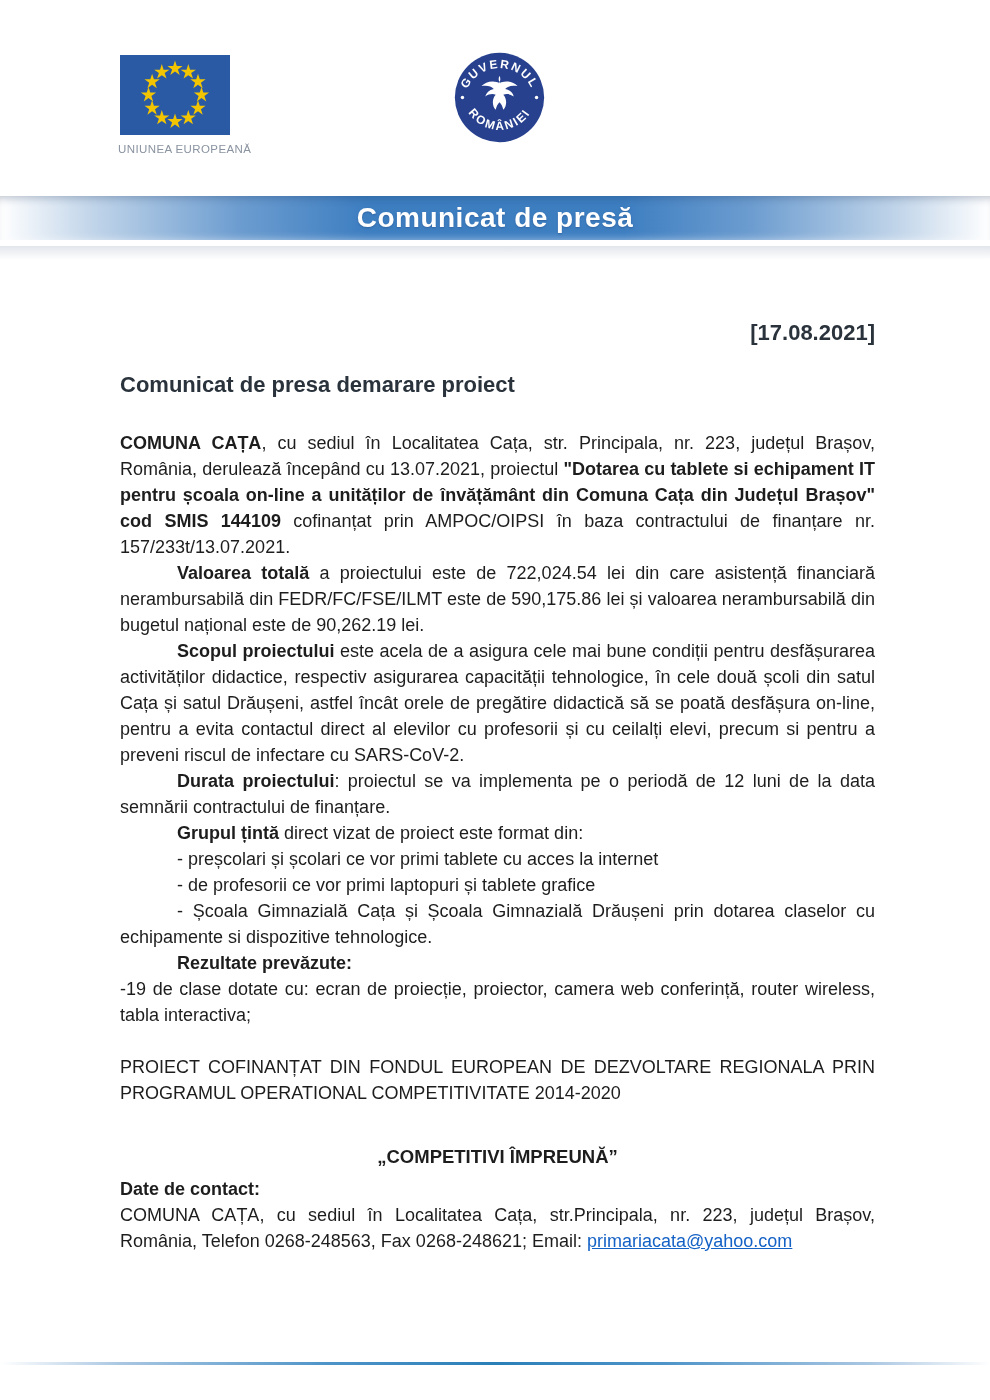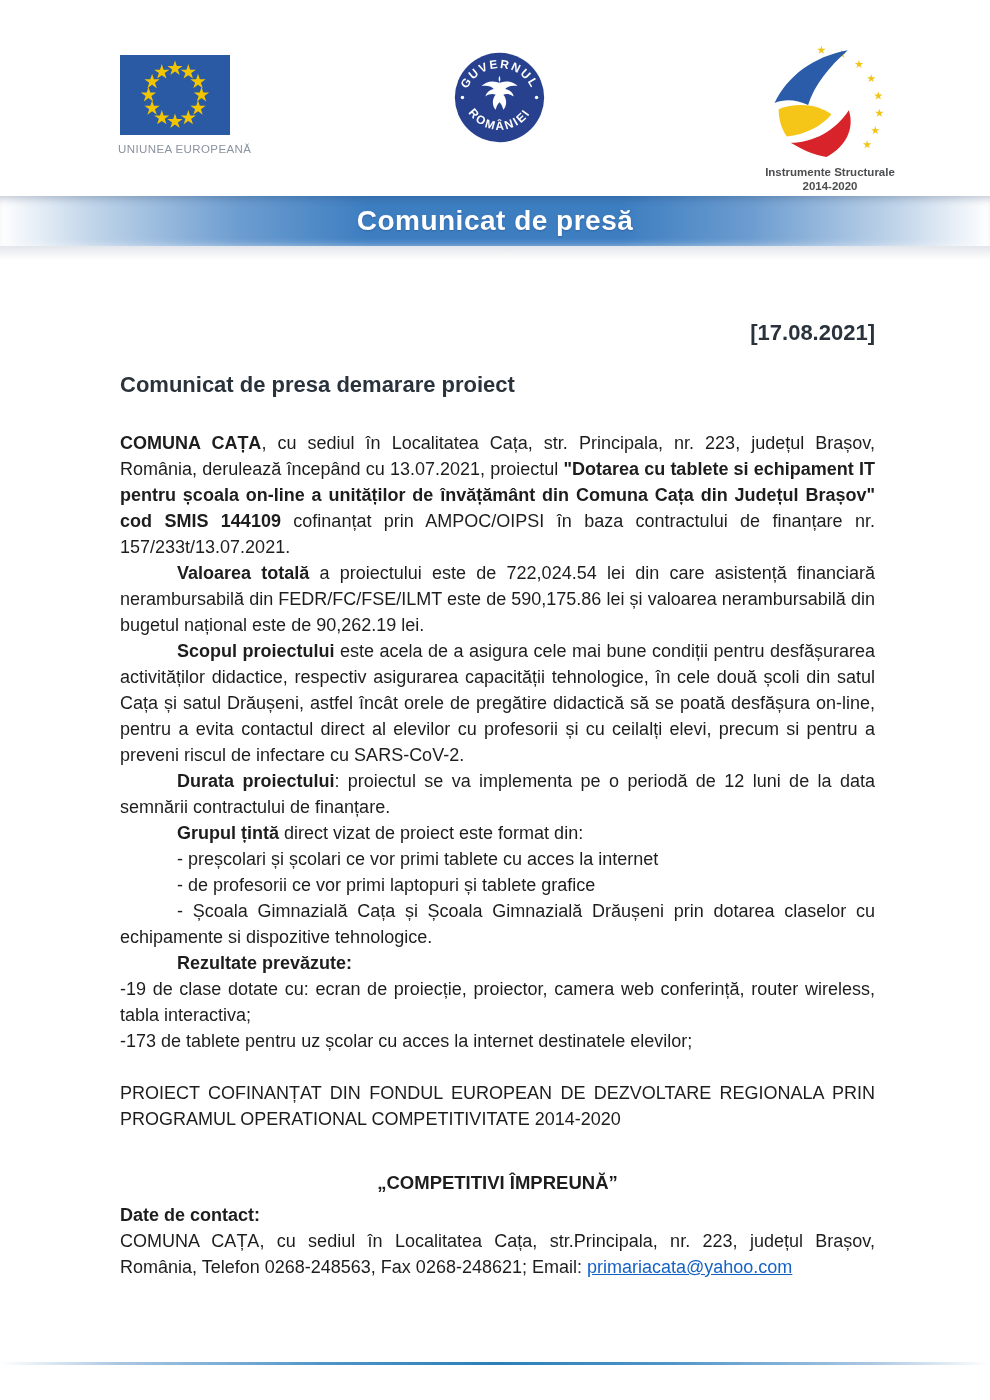--- a/index.html
+++ b/index.html
@@ -7,21 +7,21 @@
         font-family:"Liberation Sans",sans-serif;color:#1d1d1d;}
 
   
   .eu-logo{position:absolute;left:118px;top:55px;width:114px;text-align:center;}
   .eu-caption{margin-top:4px;font-size:11.5px;color:#8a93a0;letter-spacing:.4px;white-space:nowrap;}
   .gov-logo{position:absolute;left:452px;top:50px;}
   .structural-logo{position:absolute;left:752px;top:40px;width:156px;text-align:center;}
   .si-caption{font-size:11.5px;font-weight:bold;color:#4d4e50;line-height:14px;margin-top:1px;}
 
   
-  .banner{position:absolute;top:196px;left:0;width:990px;height:50px;
+  .banner{position:absolute;top:196px;left:0;width:990px;height:44px;
           display:flex;align-items:center;justify-content:center;
           background:linear-gradient(90deg,#ffffff 0%,#c3d6ea 9%,#6d9dd0 24%,#3d7ec1 37%,#3d7ec1 63%,#6d9dd0 76%,#c3d6ea 91%,#ffffff 100%);
           box-shadow:inset 0 7px 9px -5px rgba(20,40,80,.28), inset 0 -7px 9px -7px rgba(255,255,255,.55);}
   .banner-text{color:#ffffff;font-size:28px;font-weight:bold;letter-spacing:.5px;
                text-shadow:0 1px 2px rgba(25,55,105,.35);}
   .banner-shadow{position:absolute;top:246px;left:0;width:990px;height:14px;
                  background:linear-gradient(180deg,rgba(140,155,175,.25),rgba(255,255,255,0));}
 
   
   .content{position:absolute;left:120px;top:300px;width:755px;}
@@ -80,41 +80,20 @@
       </text>
       <text font-size="12.5" font-weight="bold" fill="#ffffff" letter-spacing="2" font-family="Liberation Sans, sans-serif">
         <textPath href="#arcBot" startOffset="50%" text-anchor="middle">ROMÂNIEI</textPath>
       </text>
       <circle cx="11" cy="50" r="1.8" fill="#ffffff"></circle>
       <circle cx="89" cy="50" r="1.8" fill="#ffffff"></circle>
       <path fill="#ffffff" d="M50,27 c-1.5,3 -1,6 1,8 l-3,-1 c-7,-2 -13,0 -17,4 c6,-1 10,0 13,3 c-5,1 -8,4 -9,8 c4,-3 8,-3 11,-2 c-2,2 -3,5 -3,8 c0,3 1,6 3,8 c1,-4 2,-6 4,-8 c2,2 3,4 4,8 c2,-2 3,-5 3,-8 c0,-3 -1,-6 -3,-8 c3,-1 7,-1 11,2 c-1,-4 -4,-7 -9,-8 c3,-3 7,-4 13,-3 c-4,-4 -10,-6 -17,-4 l-3,1 c2,-2 2.5,-5 1,-8 z"></path>
     </svg>
   </div>
 
-  <div class="structural-logo">
-    <svg width="150" height="120" viewBox="0 0 145 118">
-      <g fill="#f0c419">
-        <use href="#st" transform="translate(64,10) scale(4.4)"></use>
-        <use href="#st" transform="translate(84,14) scale(4.4)"></use>
-        <use href="#st" transform="translate(101,24) scale(4.4)"></use>
-        <use href="#st" transform="translate(113,38) scale(4.4)"></use>
-        <use href="#st" transform="translate(120,55) scale(4.4)"></use>
-        <use href="#st" transform="translate(121,72) scale(4.4)"></use>
-        <use href="#st" transform="translate(117,89) scale(4.4)"></use>
-        <use href="#st" transform="translate(109,103) scale(4.4)"></use>
-      </g>
-      <path fill="#2a5caa" d="M18,62 C30,36 56,16 90,10 C72,26 57,44 51,64 C39,58 27,58 18,62 Z"></path>
-      <path fill="#f5c518" d="M22,68 C40,61 60,63 74,73 C64,85 48,93 30,95 C24,86 22,77 22,68 Z"></path>
-      <path fill="#d8232a" d="M34,101 C56,101 78,89 91,69 C97,87 88,105 69,115 C56,113 44,107 34,101 Z"></path>
-    </svg>
-    <div class="si-caption">
-      <div>Instrumente Structurale</div>
-      <div>2014-2020</div>
-    </div>
-  </div>
 
   <div class="banner">
     <span class="banner-text">Comunicat de presă</span>
   </div>
   <div class="banner-shadow"></div>
 
   <main class="content">
     <p class="date">[17.08.2021]</p>
     <h1 class="title">Comunicat de presa demarare proiect</h1>
 
@@ -127,21 +106,20 @@
     <p class="para indent"><b>Durata proiectului</b><span>: proiectul se va implementa pe o periodă de 12 luni de la data semnării contractului de finanțare.</span></p>
 
     <p class="para indent"><b>Grupul țintă</b><span> direct vizat de proiect este format din:</span></p>
 
     <p class="para indent">- preșcolari și școlari ce vor primi tablete cu acces la internet</p>
     <p class="para indent">- de profesorii ce vor primi laptopuri și tablete grafice</p>
     <p class="para indent">- Școala Gimnazială Cața și Școala Gimnazială Drăușeni prin dotarea claselor cu echipamente si dispozitive tehnologice.</p>
 
     <p class="para indent"><b>Rezultate prevăzute:</b></p>
     <p class="para">-19 de clase dotate cu: ecran de proiecție, proiector, camera web conferință, router wireless, tabla interactiva;</p>
-    <p class="para">-173 de tablete pentru uz școlar cu acces la internet destinatele elevilor;</p>
 
     <p class="para cofinance">PROIECT COFINANȚAT DIN FONDUL EUROPEAN DE DEZVOLTARE REGIONALA PRIN PROGRAMUL OPERATIONAL COMPETITIVITATE 2014-2020</p>
 
     <p class="motto">„COMPETITIVI ÎMPREUNĂ”</p>
 
     <p class="contact-heading">Date de contact:</p>
     <p class="para"><span>COMUNA CAȚA, cu sediul în Localitatea Cața, str.Principala, nr. 223, județul Brașov, România, Telefon 0268-248563, Fax 0268-248621; Email: </span><a class="email" href="#">primariacata@yahoo.com</a></p>
   </main>
 
   <div class="footer-line"></div>

